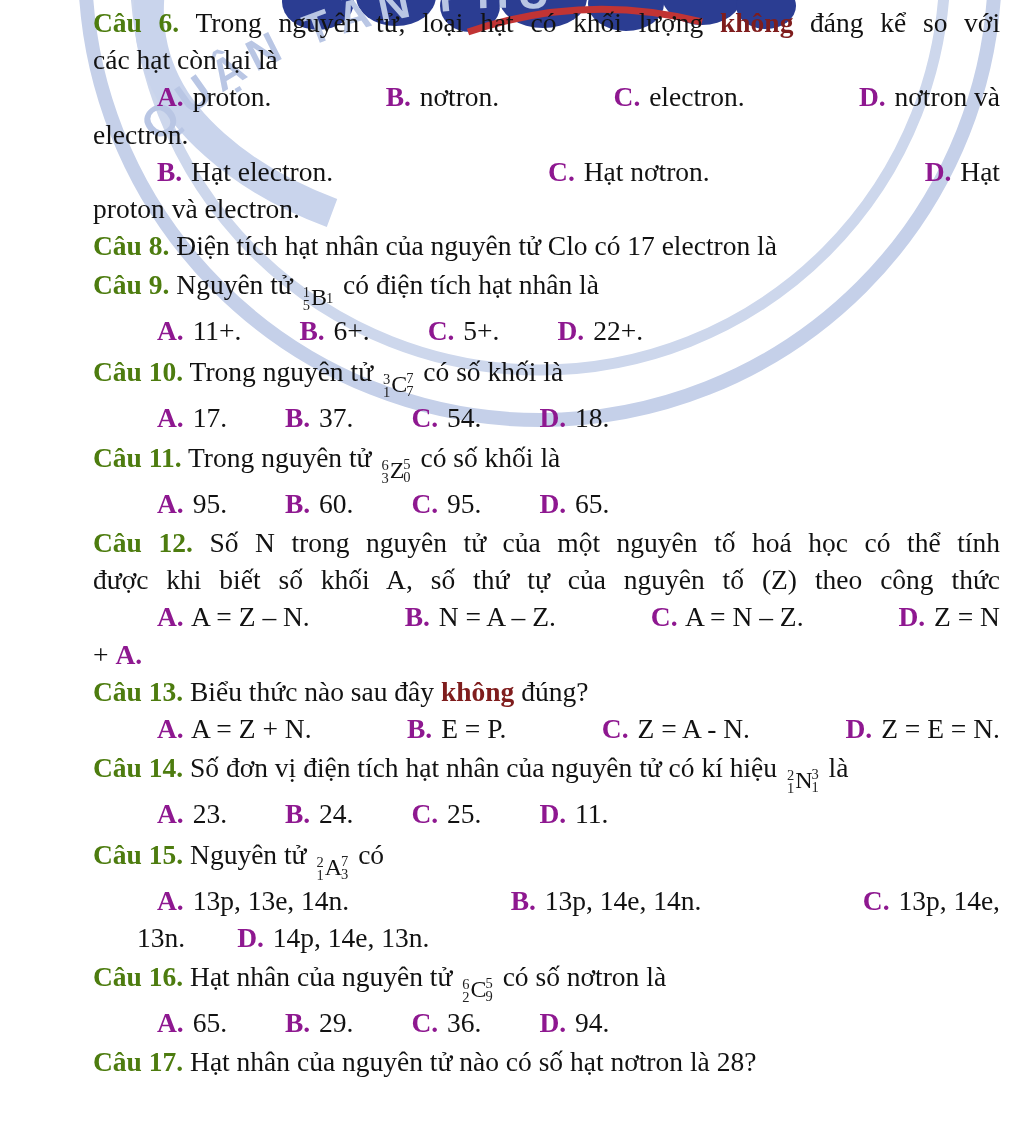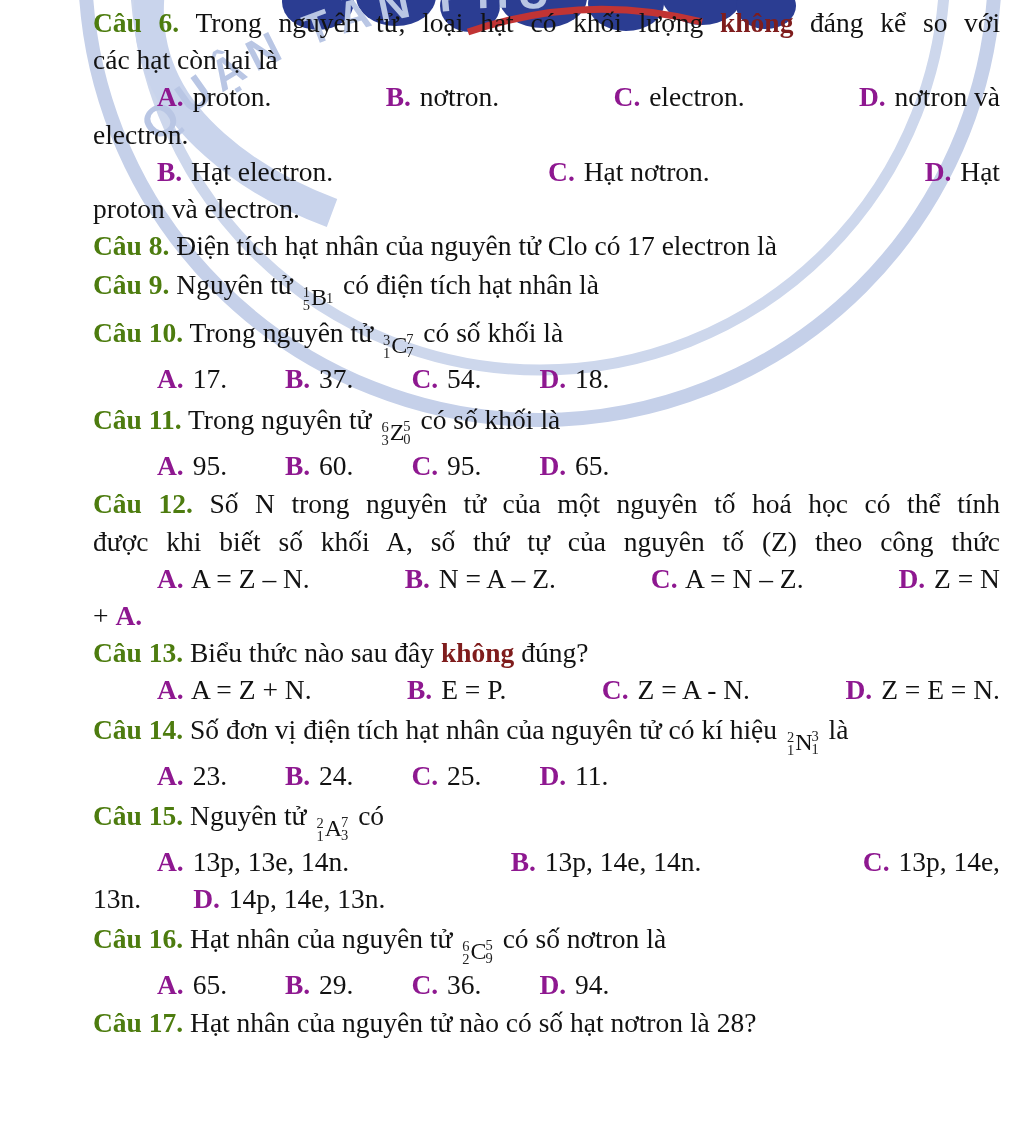--- a/index.html
+++ b/index.html
@@ -9,21 +9,21 @@
     font-size:27.5px;color:#121212;position:relative;overflow:hidden;
   }
   .wm{position:absolute;top:0;left:0;z-index:0;pointer-events:none;}
   .page{position:absolute;inset:0;z-index:1;padding:4px 24px 0 93px;}
   .line{line-height:37.2px;white-space:nowrap;}
   .justify{text-align:justify;text-align-last:justify;white-space:normal;}
   .tall{line-height:41px;}
   .opts{display:flex;padding-left:64px;line-height:37.2px;align-items:flex-end;}
   .opts.sb{justify-content:space-between;}
   .opts.g{gap:58px;}
-  .opts.g2{gap:52px;}
+  .opts.g2{gap:52px;margin-left:44px;}
   .opts.tall2{line-height:38.5px;}
   .ql{font-weight:bold;color:#4d7c0f;}
   .ol{font-weight:bold;color:#8e1890;}
   b{color:#7f1d1d;}
   .opt .ol{margin-right:2px;}
   
   .iso{display:inline-flex;align-items:center;margin:0 3px;vertical-align:-3px;}
   .iso .stk{display:inline-flex;flex-direction:column;align-items:center;
      font-size:14.5px;line-height:13px;font-weight:normal;color:#222;}
   .iso .pre{margin-right:1px;}
@@ -95,20 +95,30 @@
           <span>1</span>
           <span>5</span>
         </span>
         <span class="sym">B</span>
         <span class="stk post">
           <span>1</span>
           <span></span>
         </span>
       </span>
     <span>có điện tích hạt nhân là</span></div>
+  <div class="opts g tall2">
+    <span class="opt"><span class="ol">A.</span>
+      <span>11+.</span></span>
+    <span class="opt"><span class="ol">B.</span>
+      <span>6+.</span></span>
+    <span class="opt"><span class="ol">C.</span>
+      <span>5+.</span></span>
+    <span class="opt"><span class="ol">D.</span>
+      <span>22+.</span></span>
+  </div>
 
   <div class="line tall"><span class="ql">Câu 10.</span>
     <span>Trong nguyên tử</span>
     <span class="iso">
         <span class="stk pre">
           <span>3</span>
           <span>1</span>
         </span>
         <span class="sym">C</span>
         <span class="stk post">

